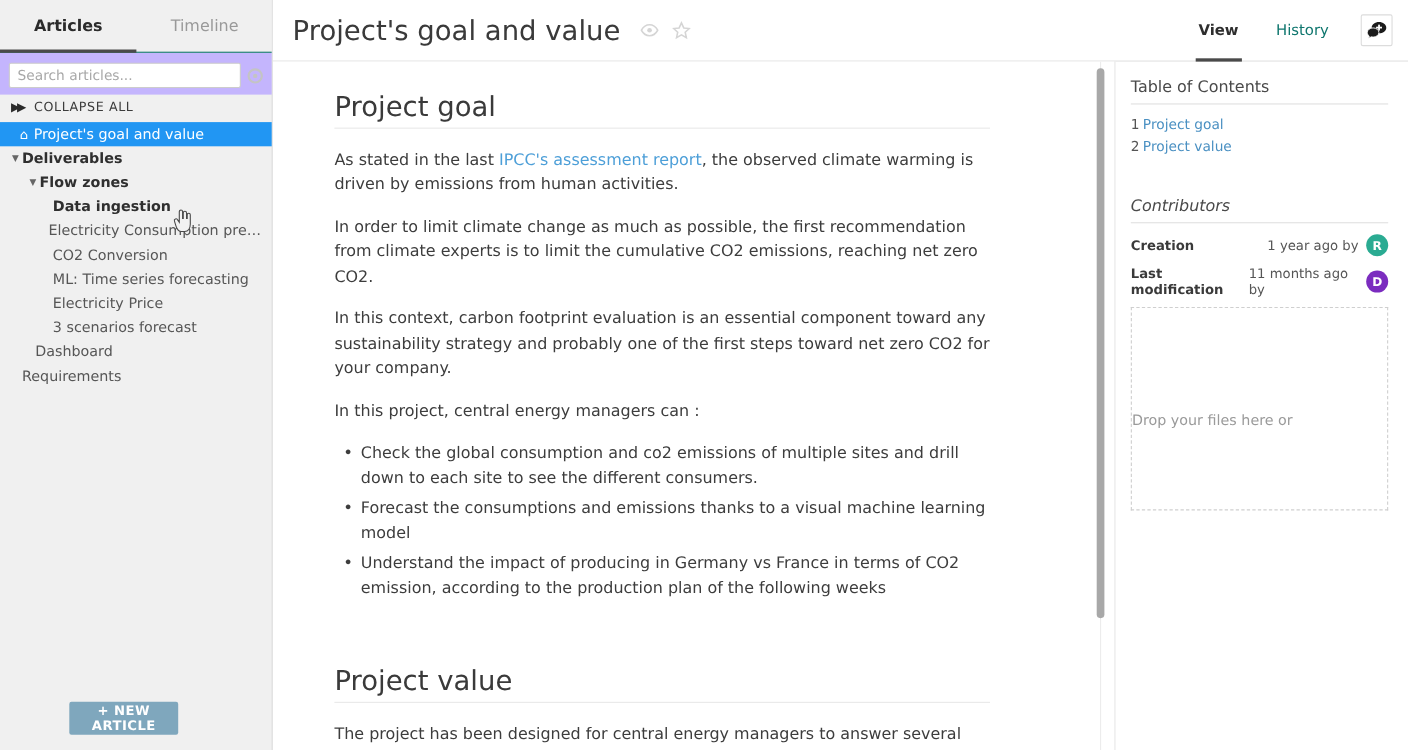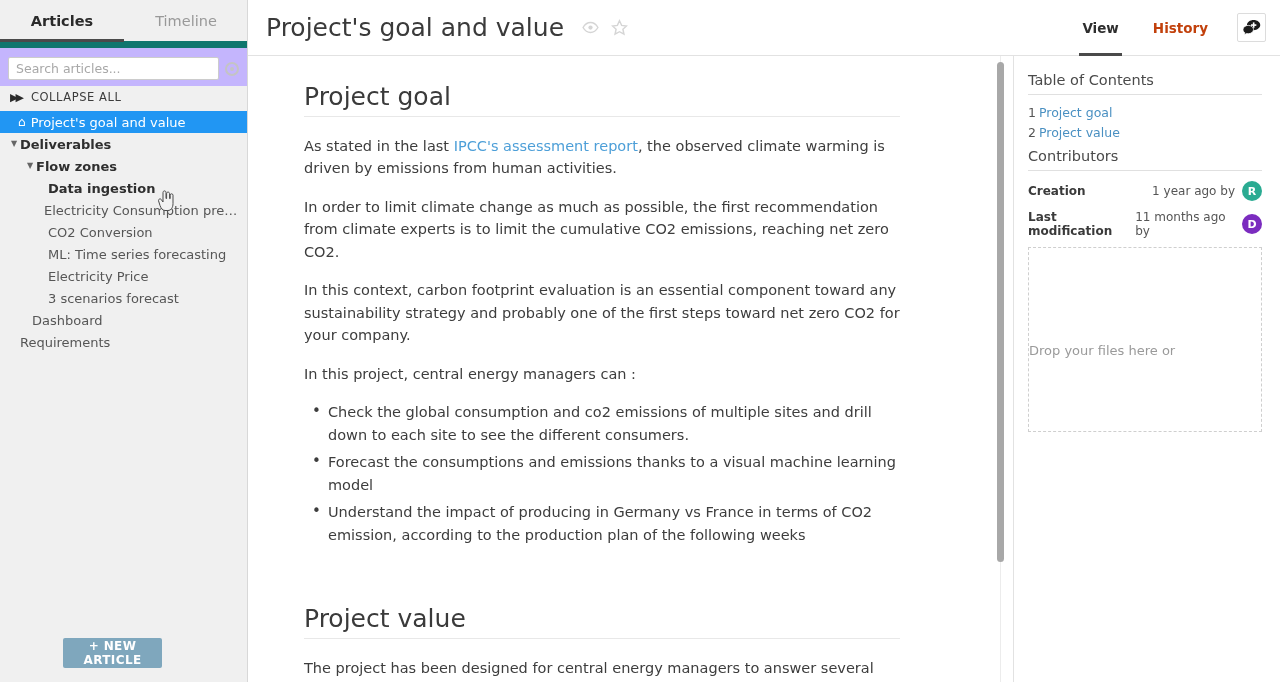--- a/index.html
+++ b/index.html
@@ -16,21 +16,21 @@
   .sidebar {
     width: 248px; height: 682px;
     background: #f0f0f0;
     border-right: 1px solid #d8d8d8;
     position: relative;
     flex: 0 0 248px;
   }
   .sb-tabs {
     height: 48px; display: flex; align-items: stretch;
     background: #f0f0f0;
-    border-bottom: 7px solid #0f766e;
+    border-bottom: 1px solid #0f766e;
     position: relative;
   }
   .sb-tab {
     flex: 0 0 124px;
     display: flex; align-items: center; justify-content: center;
     font-size: 14.5px; color: #999; cursor: pointer;
     position: relative;
   }
   .sb-tab.active { color: #2b2b2b; font-weight: bold; }
   .sb-tab.active::after {
@@ -107,21 +107,21 @@
   }
   .page-title {
     font-size: 25px; font-weight: normal; color: #3a3a3a;
     white-space: nowrap;
   }
   .title-icons { display: flex; align-items: center; gap: 12px; margin-left: 18px; }
   .ticon { width: 17px; height: 17px; color: #d5d5d5; cursor: pointer; display: block; }
   .topbar-right { margin-left: auto; display: flex; align-items: center; gap: 0; height: 100%; }
   .vh-tab {
     height: 100%; display: flex; align-items: center; padding: 0 17px;
-    font-size: 13.5px; color: #c2410c; cursor: pointer; position: relative; font-weight: bold;
+    font-size: 13.5px; color: #0f766e; cursor: pointer; position: relative;
   }
   .vh-tab.active { color: #2e2e2e; font-weight: bold; }
   .vh-tab.active::after {
     content: ""; position: absolute; left: 14px; right: 14px; bottom: -1px;
     height: 3px; background: #4a4a4a;
   }
   .cmt-btn {
     margin-left: 12px; width: 29px; height: 29px;
     border: 1px solid #dcdcdc; background: #fff; border-radius: 2px;
     display: flex; align-items: center; justify-content: center; cursor: pointer;
@@ -167,21 +167,21 @@
     flex: 0 0 267px; width: 267px;
     border-left: 1px solid #e2e2e2;
     padding: 16px 18px 0 14px;
     background: #fff;
   }
   .rp-h {
     font-size: 14.5px; color: #4a4a4a;
     padding-bottom: 6px; border-bottom: 1px solid #e0e0e0;
     margin-bottom: 10px;
   }
-  .rp-h.gap { margin-top: 8px; }
+  .rp-h.gap { margin-top: 40px; font-style: italic; }
   .toc-item { font-size: 12.5px; margin-bottom: 5px; color: #555; cursor: pointer; }
   .toc-num { color: #555; margin-right: 3px; }
   .toc-link { color: #4a90c2; }
   .contrib-row {
     display: flex; align-items: center; margin-bottom: 9px; font-size: 12px;
   }
   .contrib-label { font-weight: bold; color: #3a3a3a; }
   .contrib-when { margin-left: auto; color: #555; padding-right: 7px; }
   .avatar {
     flex: 0 0 20px; width: 20px; height: 20px; border-radius: 50%;

